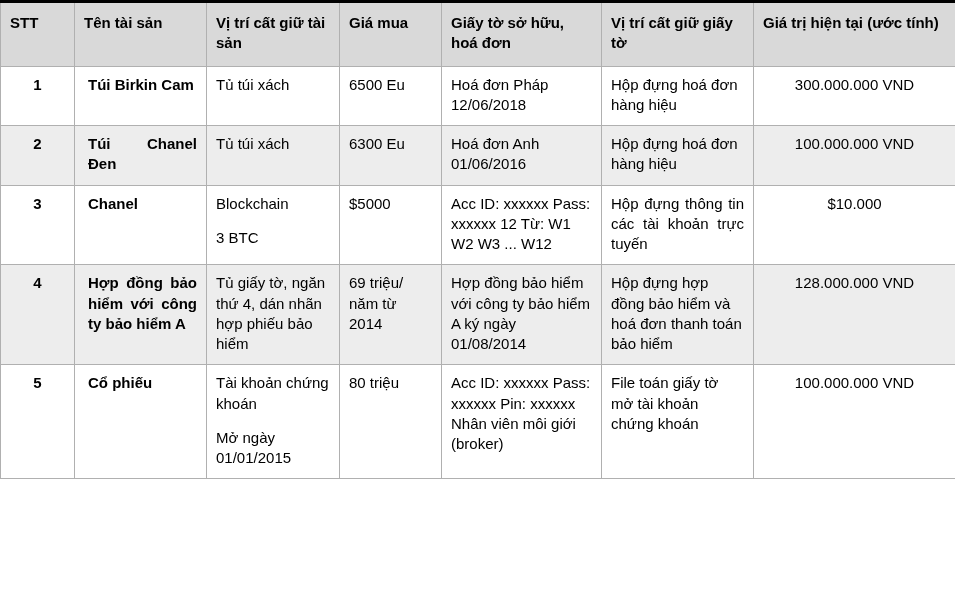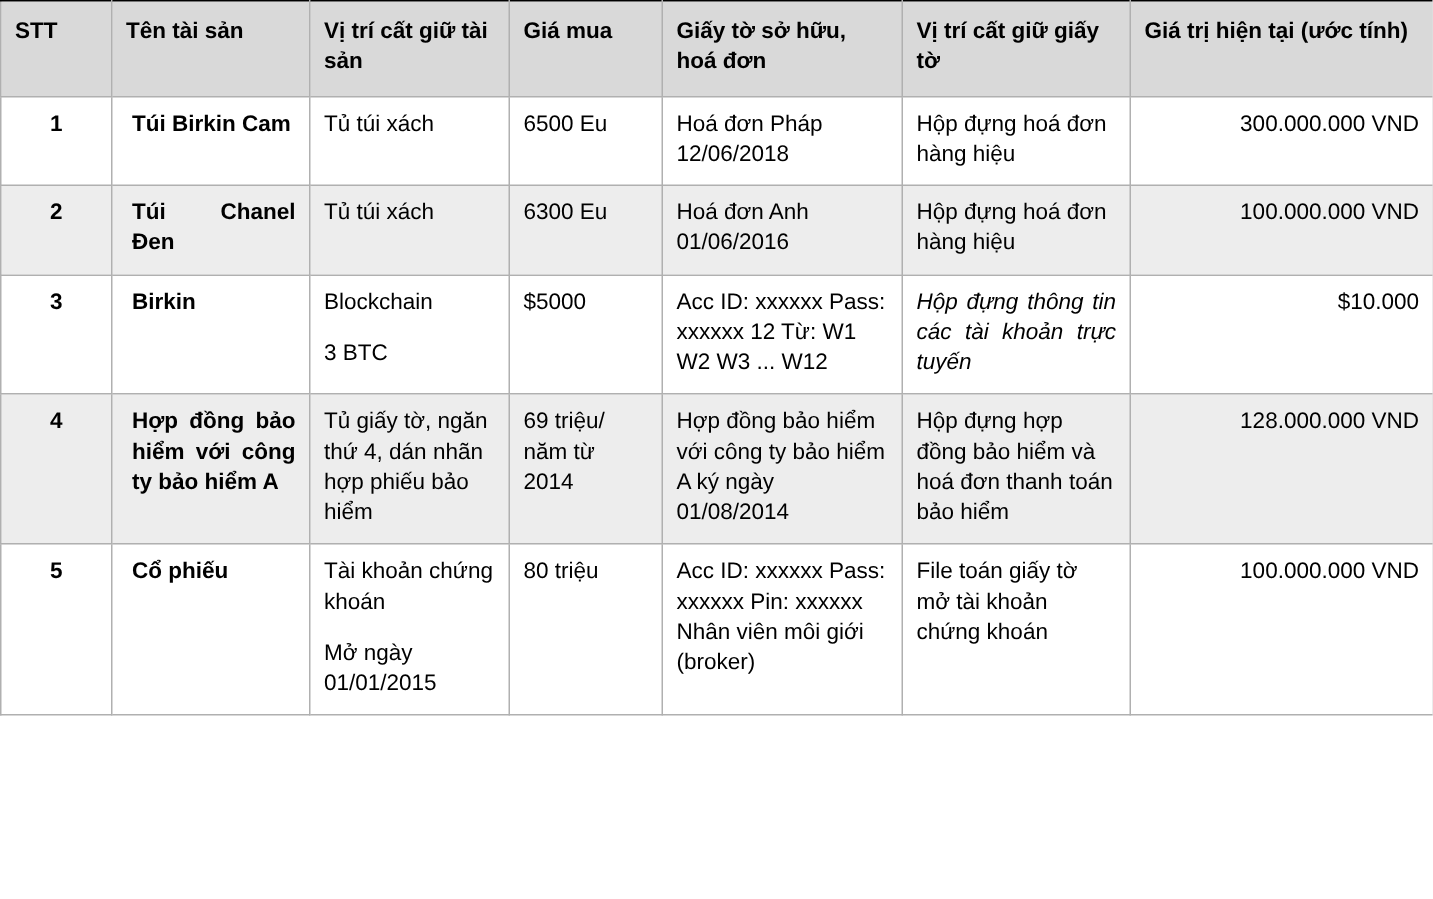--- a/index.html
+++ b/index.html
@@ -26,21 +26,21 @@
     font-size: 15px;
     line-height: 1.35;
   }
   .asset-table thead th {
     background: #d9d9d9;
     font-weight: bold;
     text-align: left;
     vertical-align: top;
     padding-top: 10px;
     padding-bottom: 12px;
-    border-top: 1px solid #000000;
+    border-top: 3px solid #000000;
     border-bottom: 1px solid #b0b0b0;
   }
   
   col.c0 { width: 74px; }
   col.c1 { width: 132px; }
   col.c2 { width: 133px; }
   col.c3 { width: 102px; }
   col.c4 { width: 160px; }
   col.c5 { width: 152px; }
   col.c6 { width: 202px; }
@@ -55,25 +55,24 @@
     text-align: center;
     font-weight: bold;
   }
   td.col-name {
     font-weight: bold;
     text-align: justify;
     text-align-last: left;
     padding-left: 13px;
   }
   td.col-value {
-    text-align: right;
+    text-align: center;
   }
   td.justify {
     text-align: justify;
-    font-style: italic;
   }
   .cell-line { display: block; }
   .cell-gap { display: block; height: 14px; }
 </style>
 </head>
 <body>
 
 <table class="asset-table">
   <colgroup>
     <col class="c0">
@@ -112,21 +111,21 @@
       <td class="col-name">Túi Chanel Đen</td>
       <td>Tủ túi xách</td>
       <td>6300 Eu</td>
       <td>Hoá đơn Anh 01/06/2016</td>
       <td>Hộp đựng hoá đơn hàng hiệu</td>
       <td class="col-value">100.000.000 VND</td>
     </tr>
 
     <tr class="plain">
       <td class="col-stt">3</td>
-      <td class="col-name">Birkin</td>
+      <td class="col-name">Chanel</td>
       <td>
         <span class="cell-line">Blockchain</span>
         <span class="cell-gap"></span>
         <span class="cell-line">3 BTC</span>
       </td>
       <td>$5000</td>
       <td>Acc ID: xxxxxx Pass: xxxxxx 12 Từ: W1 W2 W3 ... W12</td>
       <td class="justify">Hộp đựng thông tin các tài khoản trực tuyến</td>
       <td class="col-value">$10.000</td>
     </tr>

